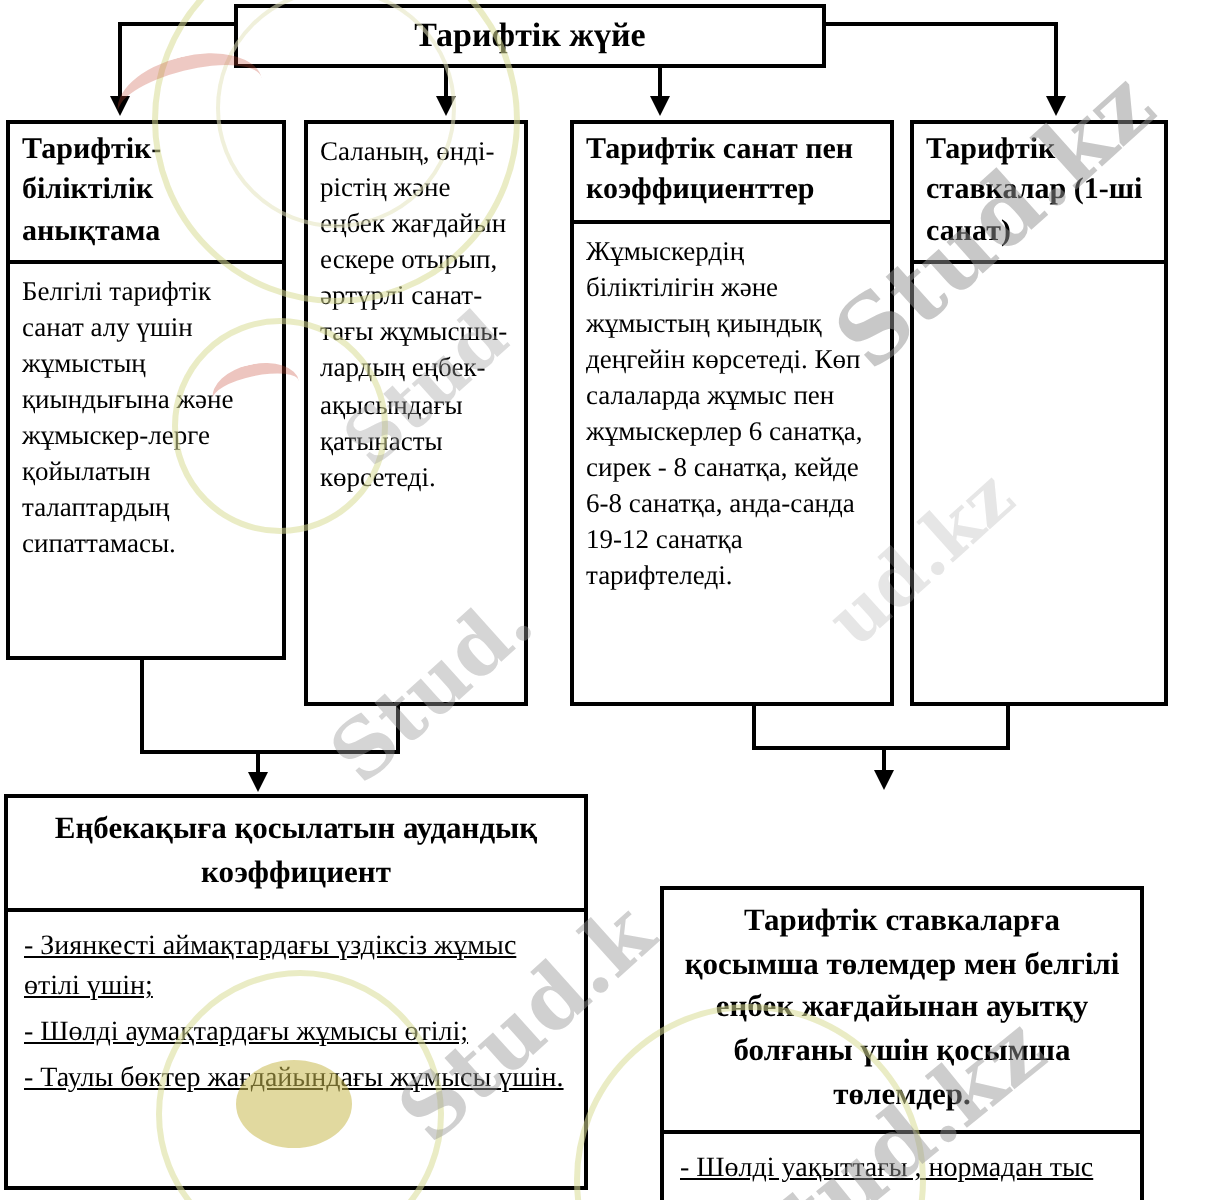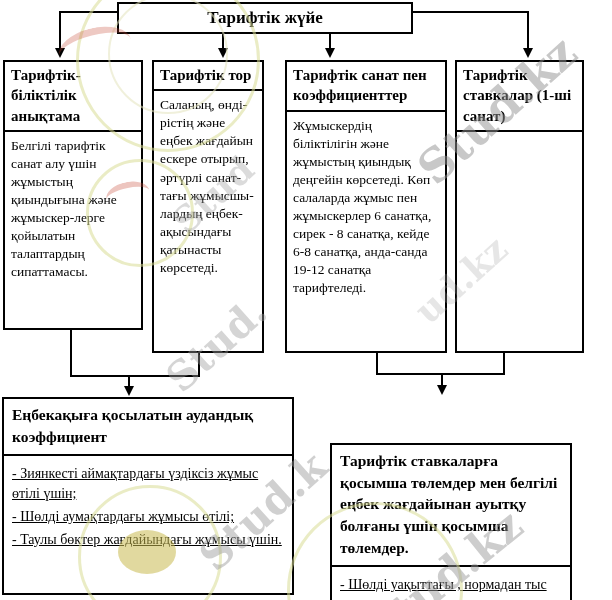--- a/index.html
+++ b/index.html
@@ -9,21 +9,21 @@
   .hd{font-weight:bold;border-bottom:2px solid #000;padding:3px 6px 4px 6px;font-size:15px;line-height:1.35;}
   .bd{padding:5px 6px;font-size:13.5px;line-height:1.34;}
   #root-box{left:117px;top:2px;width:296px;height:32px;display:flex;align-items:center;justify-content:center;
             font-weight:bold;font-size:17px;}
   #col1{left:3px;top:60px;width:140px;height:270px;}
   #col2{left:152px;top:60px;width:112px;height:293px;}
   #col3{left:285px;top:60px;width:162px;height:293px;}
   #col4{left:455px;top:60px;width:129px;height:293px;}
   #bl{left:2px;top:397px;width:292px;height:198px;}
   #br{left:330px;top:397px;width:242px;height:198px;margin-top:46px;}
-  .bottom .hd{font-size:15.5px;line-height:1.4;padding:5px 8px 7px 8px;}
+  .bottom .hd{font-size:15.5px;line-height:1.4;padding:5px 8px 7px 8px;text-align:center;}
   .bottom .bd{font-size:14px;line-height:1.42;padding:8px 8px;text-decoration:underline;}
   .item{margin-bottom:3px;}
   .line{position:absolute;background:#000;z-index:1;}
   .ah{position:absolute;width:0;height:0;border-left:5px solid transparent;border-right:5px solid transparent;
       border-top:10px solid #000;z-index:1;}
   
   .wm{position:absolute;font-weight:bold;white-space:nowrap;z-index:6;pointer-events:none;
       font-family:"DejaVu Serif","Liberation Serif",serif;transform-origin:0 50%;}
   .wm1{left:425px;top:148px;font-size:46px;color:rgba(145,145,145,.50);transform:rotate(-42deg);}
   .wm2{left:178px;top:205px;font-size:36px;color:rgba(160,160,160,.38);transform:rotate(-42deg);}
@@ -80,21 +80,20 @@
   <div class="box" id="col1">
     <div class="hd">Тарифтік-біліктілік анықтама</div>
     <div class="bd">Белгілі тарифтік санат алу үшін жұмыстың қиындығына және жұмыскер-лерге қойылатын талаптардың сипаттамасы.</div>
   </div>
 
   <div class="box" id="root-box">
     <span>Тарифтік жүйе</span>
   </div>
 
   <div class="box" id="col2">
-    <div class="hd">Тарифтік тор</div>
     <div class="bd">Саланың, өнді-рістің және еңбек жағдайын ескере отырып, әртүрлі санат-тағы жұмысшы-лардың еңбек-ақысындағы қатынасты көрсетеді.</div>
   </div>
 
   <div class="box" id="col3">
     <div class="hd">Тарифтік санат пен коэффициенттер</div>
     <div class="bd">Жұмыскердің біліктілігін және жұмыстың қиындық деңгейін көрсетеді. Көп салаларда жұмыс пен жұмыскерлер 6 санатқа, сирек - 8 санатқа, кейде 6-8 санатқа, анда-санда 19-12 санатқа тарифтеледі.</div>
   </div>
 
   <div class="box" id="col4">
     <div class="hd">Тарифтік ставкалар (1-ші санат)</div>

